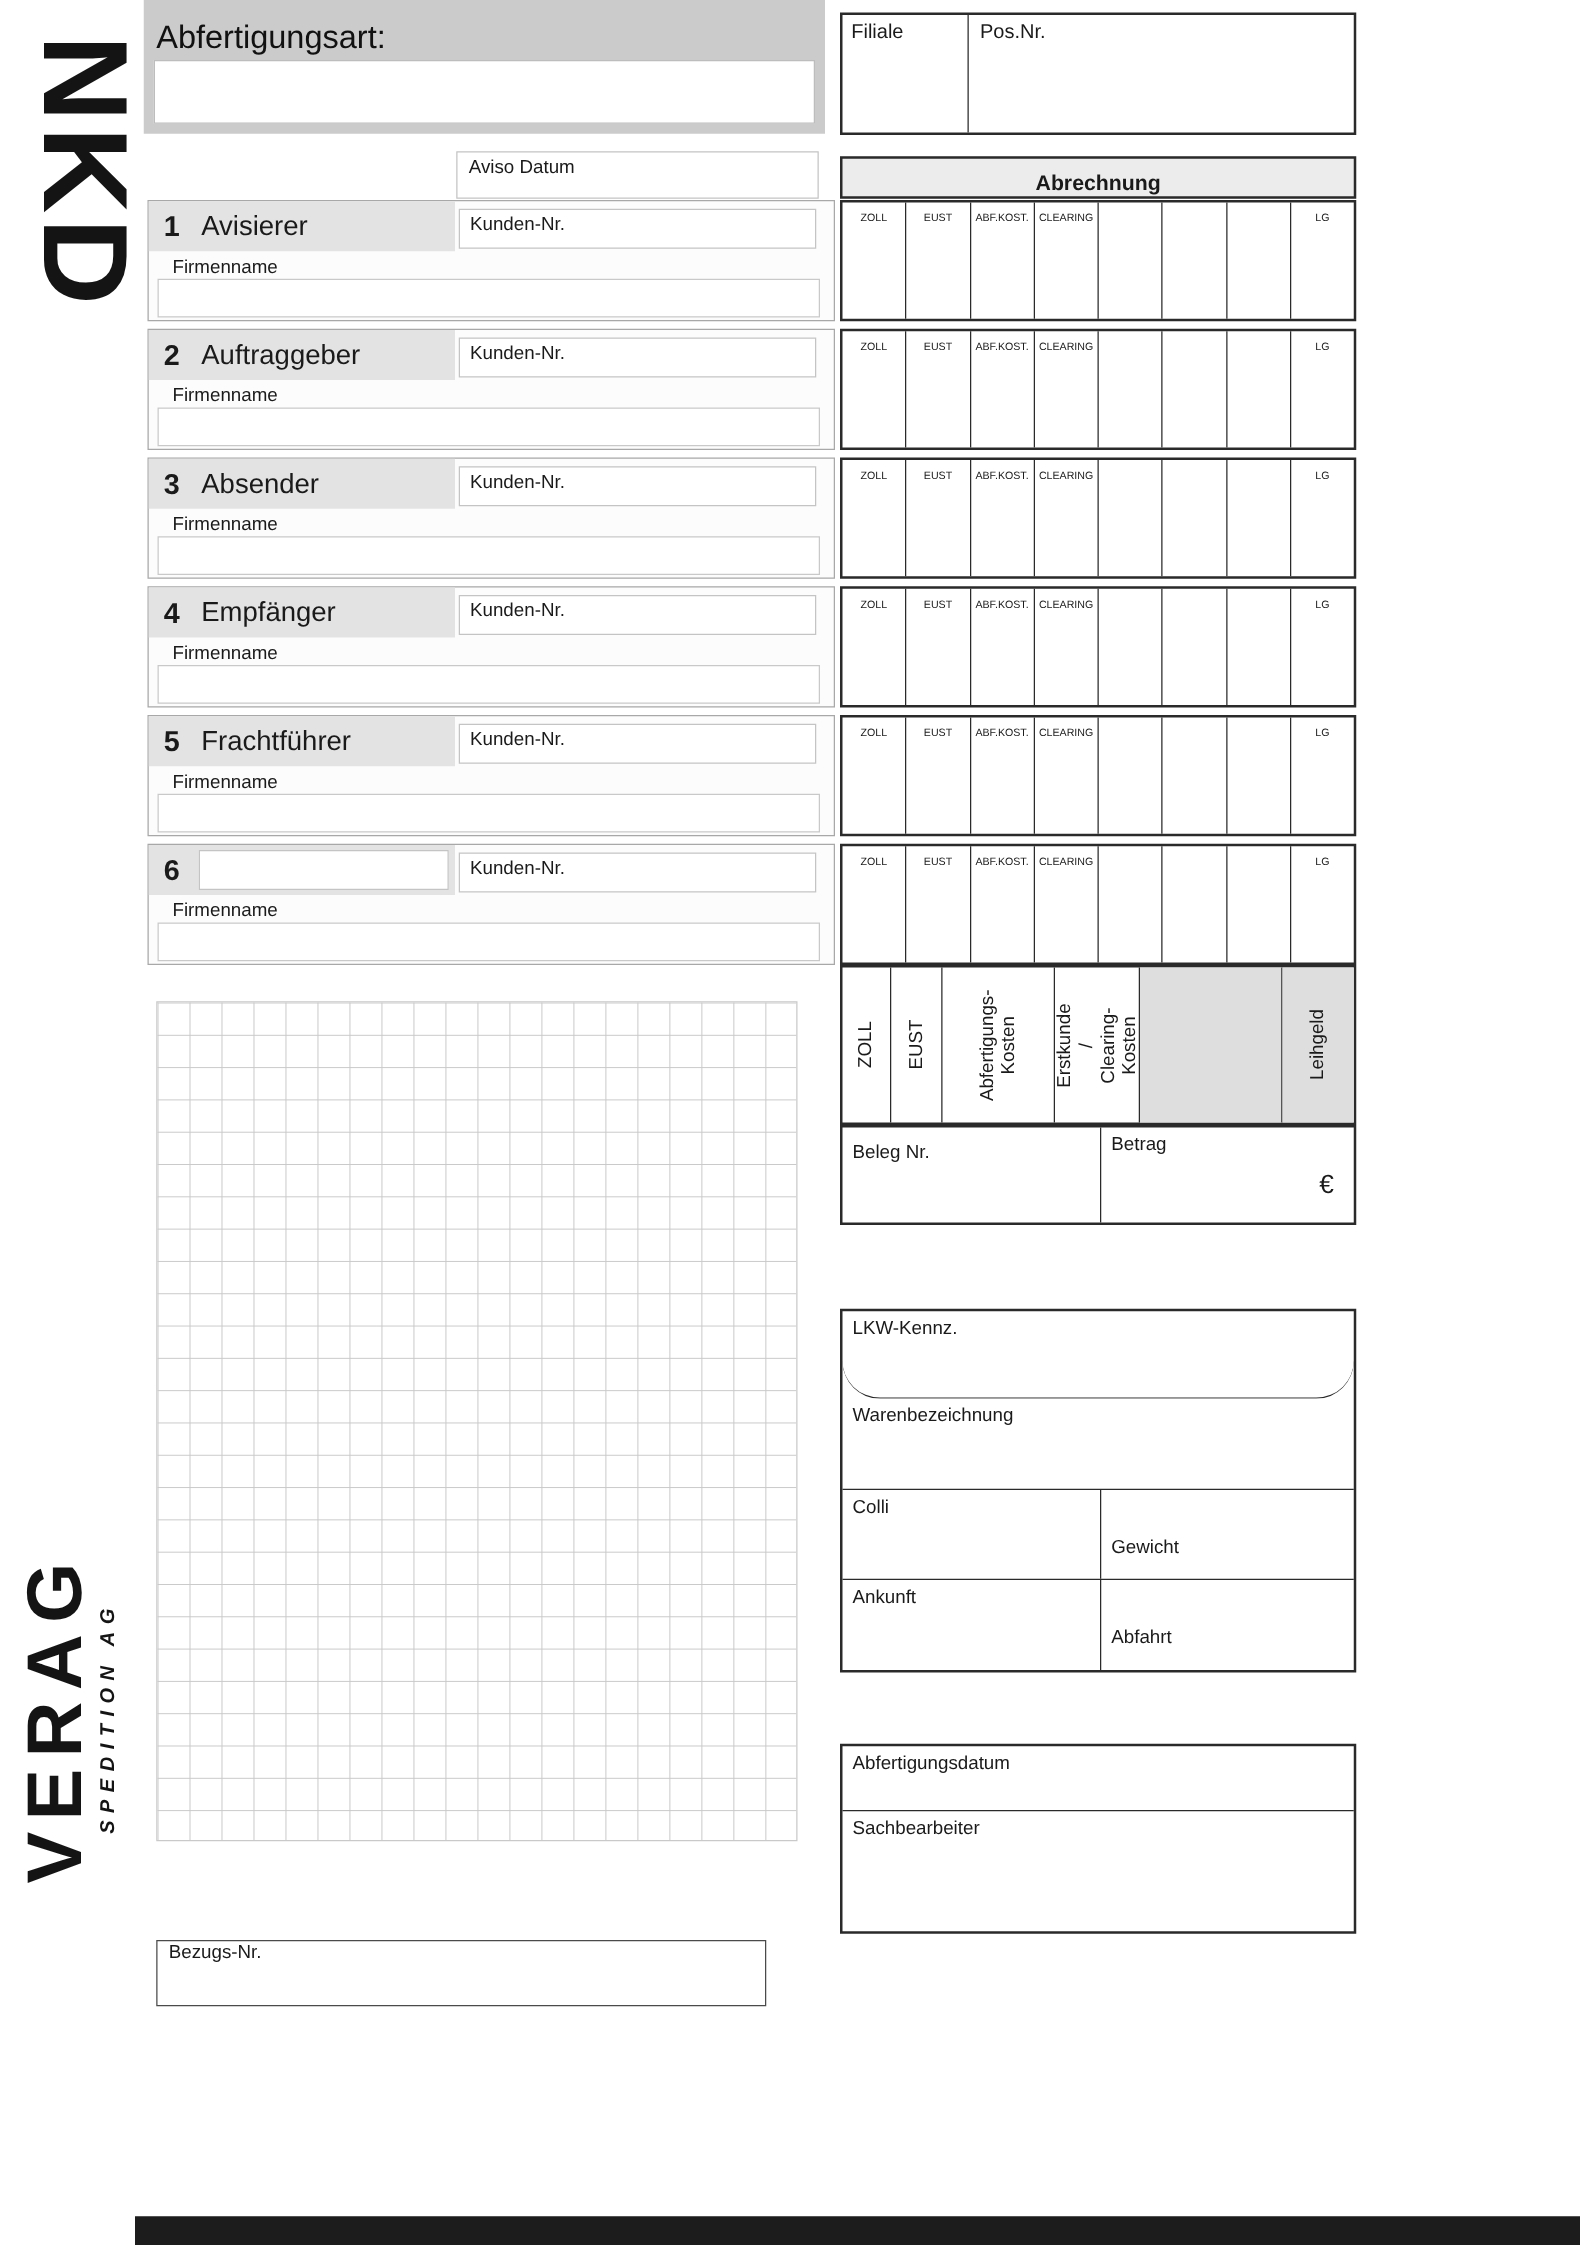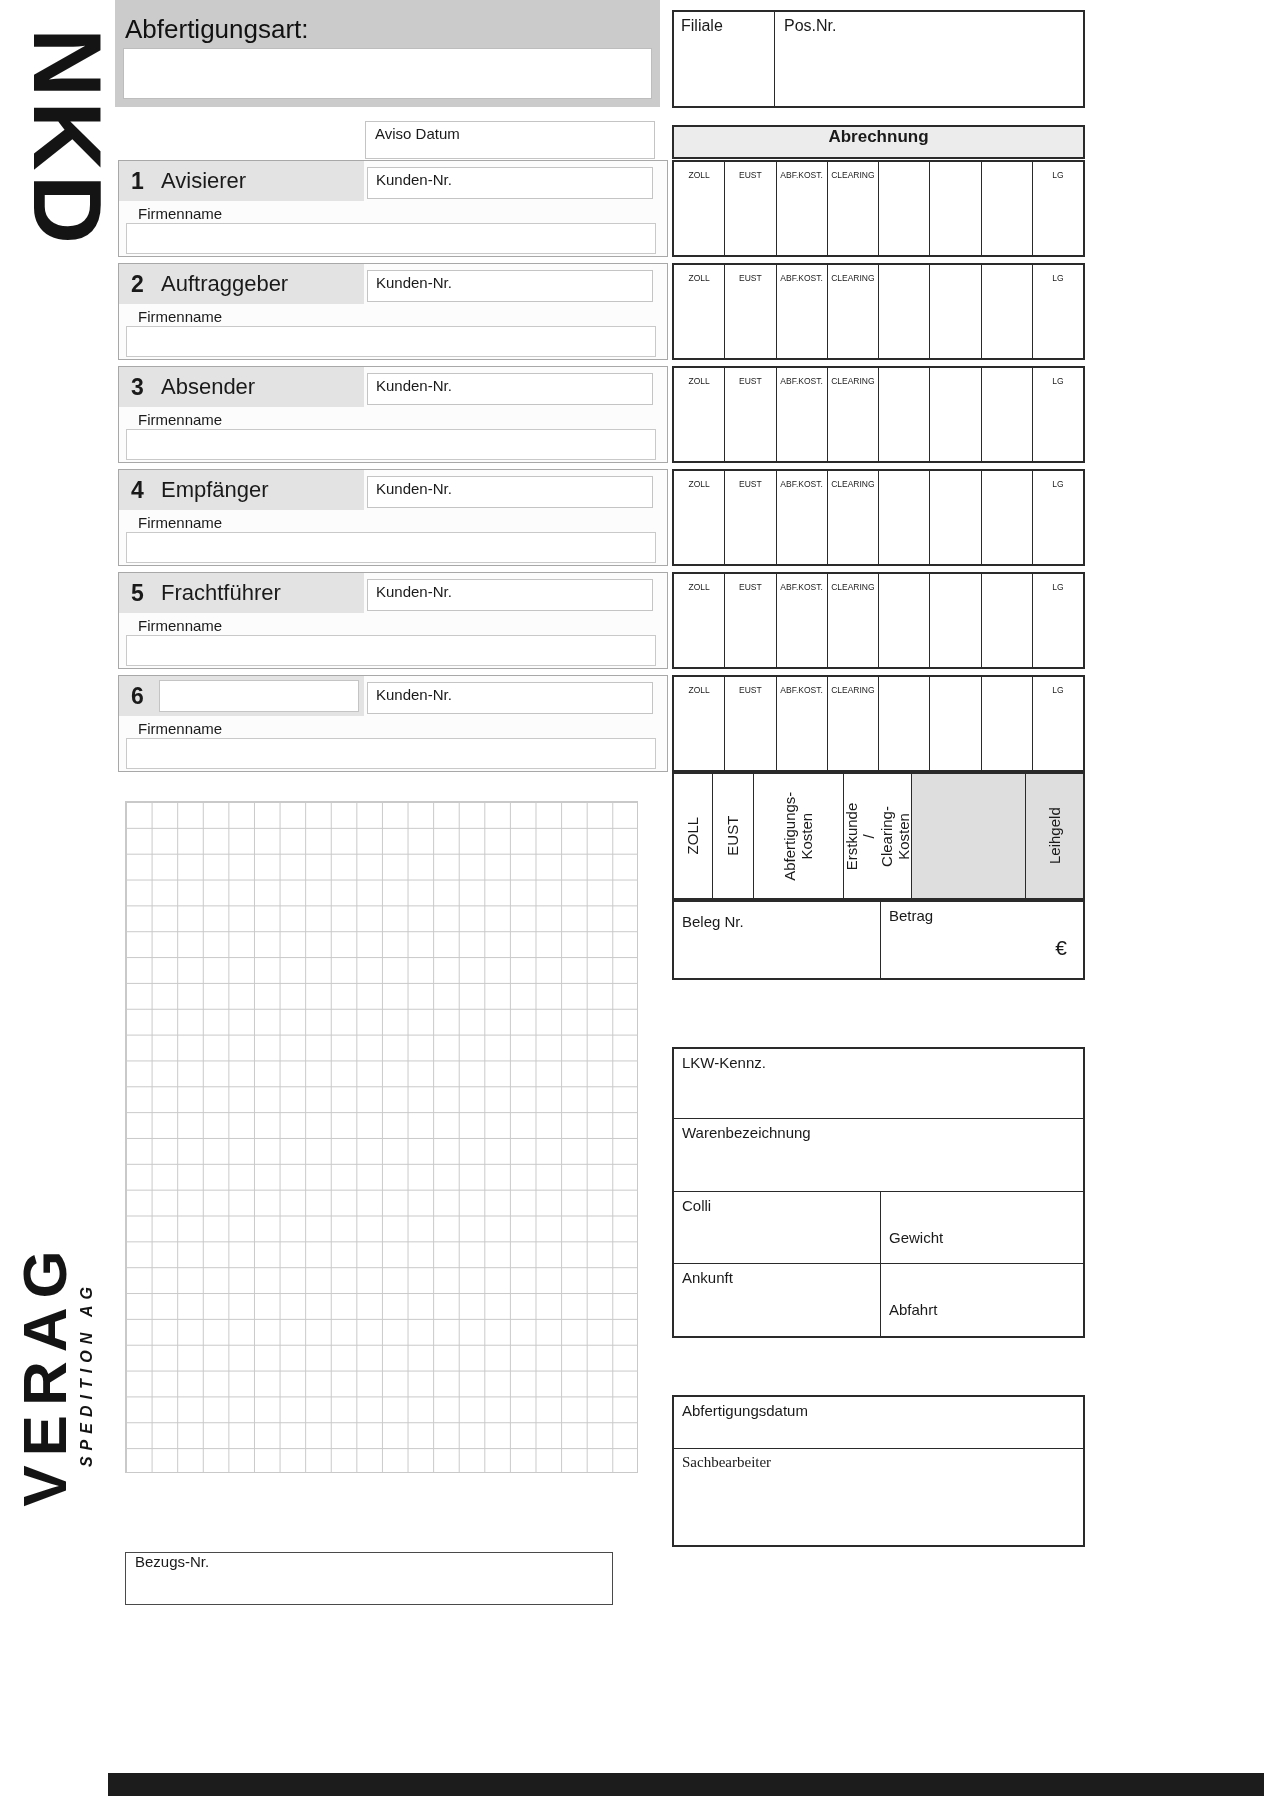--- a/index.html
+++ b/index.html
@@ -28,21 +28,21 @@
   .abf-art-label { position:absolute; left:10px; top:14px; font-size:26px; color:#111; }
   .abf-art-input { position:absolute; left:8px; top:48px; width:529px; height:51px; background:#fff; border:1px solid #bdbdbd; }
 
   .filiale-box { position:absolute; left:672px; top:10px; width:413px; height:98px; border:2px solid #2a2a2a; background:#fff; display:flex; }
   .filiale-cell { width:101px; border-right:1.5px solid #2a2a2a; padding:5px 7px; font-size:16px; }
   .posnr-cell { flex:1; padding:5px 9px; font-size:16px; }
 
   .aviso-box { position:absolute; left:365px; top:121px; width:290px; height:38px; background:#fff; border:1px solid #c4c4c4; padding:3px 9px; font-size:15px; }
 
   .abrechnung-head { position:absolute; left:672px; top:125px; width:413px; height:34px; background:#ececec; border:2px solid #2a2a2a;
-    display:flex; align-items:flex-start; justify-content:center; font-size:17px; font-weight:bold; }
+    display:flex; align-items:flex-end; justify-content:center; font-size:17px; font-weight:bold; }
 
   
   .party-block { position:absolute; left:118px; width:550px; height:97px; border:1px solid #a8a8a8; background:#fcfcfc; }
   .party-head { position:absolute; left:0; top:0; width:245px; height:40px; background:#e3e3e3; display:flex; align-items:center; padding-left:12px; }
   .party-num { font-weight:bold; font-size:23px; width:30px; }
   .party-role { font-size:22px; }
   .role-input { position:absolute; left:40px; top:4px; width:200px; height:32px; background:#fff; border:1px solid #c4c4c4; }
   .kunden-box { position:absolute; left:248px; top:6px; width:286px; height:32px; background:#fff; border:1px solid #c4c4c4; padding:3px 8px; font-size:15px; }
   .firma-label { position:absolute; left:19px; top:44px; font-size:15px; }
   .firma-box { position:absolute; left:7px; top:62px; width:530px; height:31px; background:#fff; border:1px solid #c9c9c9; }
@@ -75,25 +75,25 @@
     background-size:25.6px 25.85px; background-color:#fff; }
 
   
   .ship-box { position:absolute; left:672px; top:1047px; width:413px; border:2px solid #2a2a2a; background:#fff; }
   .ship-row { border-bottom:1.5px solid #2a2a2a; position:relative; }
   .ship-row:last-child { border-bottom:none; }
   .ship-row.split { display:flex; }
   .ship-cell-l { width:207px; border-right:1.5px solid #2a2a2a; padding:5px 8px; font-size:15px; }
   .ship-cell-r { flex:1; padding:5px 8px; font-size:15px;margin-top:32px; }
   .ship-label { padding:5px 8px; font-size:15px; }
-  .h70 { height:70px; } .h73 { height:73px; } .h72 { height:72px; }
+  .h70 { height:70px;border-radius:30px; } .h73 { height:73px; } .h72 { height:72px; }
 
   .proc-box { position:absolute; left:672px; top:1395px; width:413px; border:2px solid #2a2a2a; background:#fff; }
   .proc-row1 { height:52px; border-bottom:1.5px solid #2a2a2a; padding:5px 8px; font-size:15px; }
-  .proc-row2 { height:96px; padding:5px 8px; font-size:15px;font-family:Liberation Serif, serif; }
+  .proc-row2 { height:96px; padding:5px 8px; font-size:15px; }
 
   .bezugs-box { position:absolute; left:125px; top:1552px; width:488px; height:53px; border:1px solid #4a4a4a; background:#fff; padding:0 9px; font-size:15px; }
 
   .bottom-bar { position:absolute; left:108px; top:1773px; width:1156px; height:23px; background:#1c1c1c; }
 </style>
 </head>
 <body>
 
 <div class="page">
 

